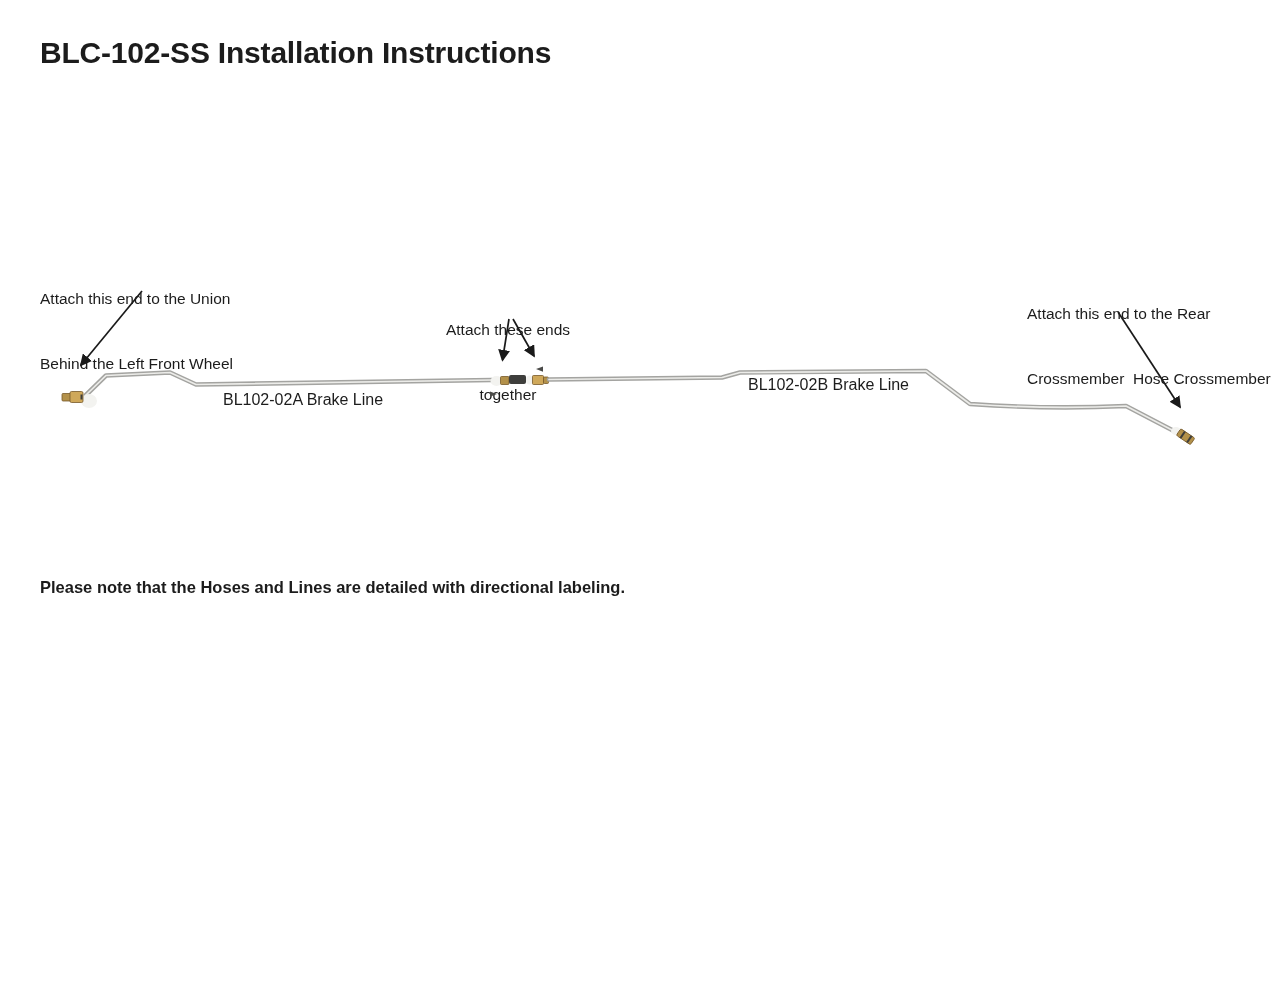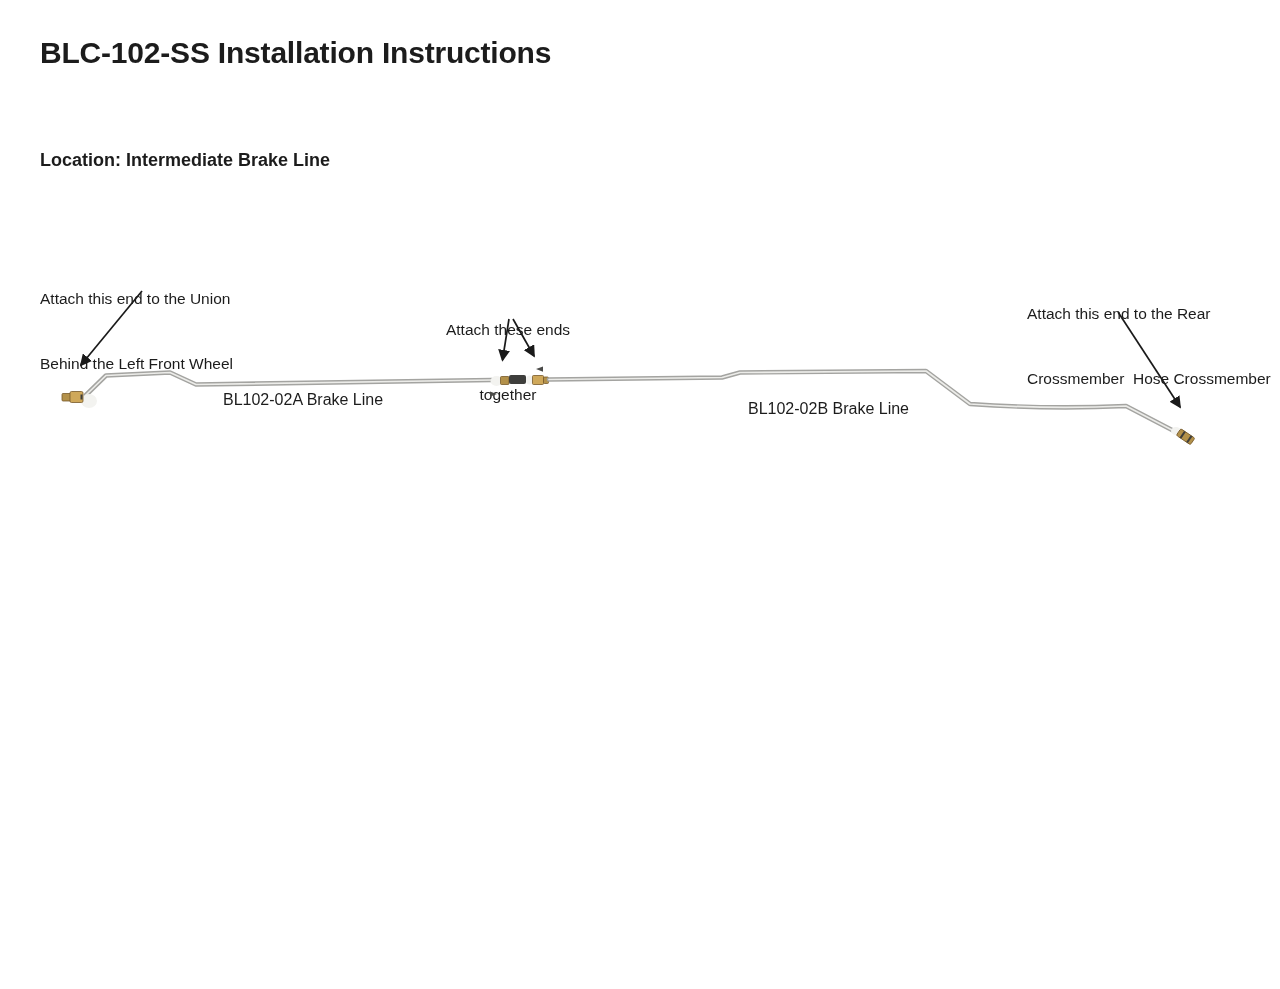--- a/index.html
+++ b/index.html
@@ -43,21 +43,21 @@
   .ann-left   { left: 40px;  top: 245px; }
   .ann-center { left: 423px; top: 276px; width: 170px; text-align: center; }
   .ann-right  { left: 979px; top: 260px; margin-left: 48px; }
 
   .part-label {
     font-size: 16px;
     font-weight: 400;
     white-space: pre;
   }
   .label-a { left: 223px; top: 391px; }
-  .label-b { left: 748px; top: 376px; margin-top: 24px; }
+  .label-b { left: 748px; top: 376px; }
 
   .footer-notes {
     left: 40px;
     top: 529px;
     font-size: 16.5px;
     font-weight: 700;
     line-height: 23.5px;
     white-space: pre;
   }
 
@@ -94,21 +94,20 @@
   .dark-part  { fill: var(--fitting-dark, #3e3e3c); }
   .white-blob { fill: #f3f3f0; }
   .tiny-mark  { fill: #4a4a48; }
 </style>
 </head>
 <body>
 
 <div class="abs title">BLC-102-SS Installation Instructions</div>
 
 <div class="abs subhead">
-  <div>Location: Intermediate Brake Line</div>
 </div>
 
 <div class="abs annotation ann-left">
   <div>Attach this end to the Union</div>
   <div>Behind the Left Front Wheel</div>
 </div>
 
 <div class="abs annotation ann-center">
   <div>Attach these ends</div>
   <div>together</div>
@@ -168,13 +167,14 @@
       <g transform="rotate(34 1186 437)">
         <rect class="brass-part" x="1177" y="433" width="17" height="8" rx="1.5"></rect>
         <rect class="dark-part" x="1181" y="433" width="2" height="8"></rect>
         <rect class="dark-part" x="1189" y="433" width="2" height="8"></rect>
       </g>
     </g>
   </g>
 </svg>
 
 <div class="abs footer-notes">
+  <div>Please note that the Hoses and Lines are detailed with directional labeling.</div>
 </div>
 
 </body></html>

